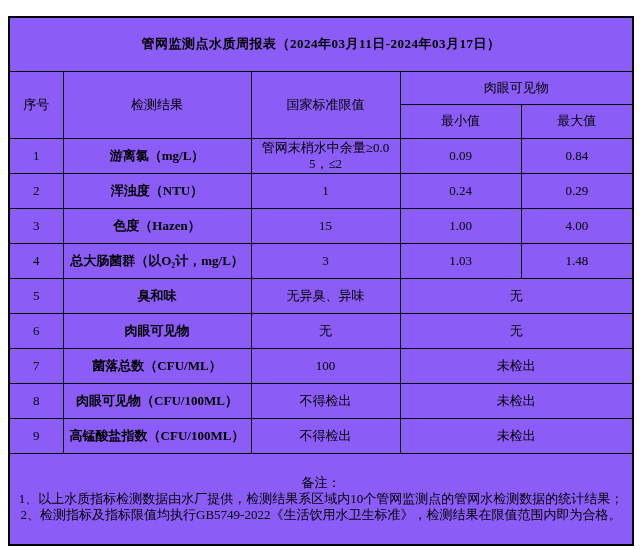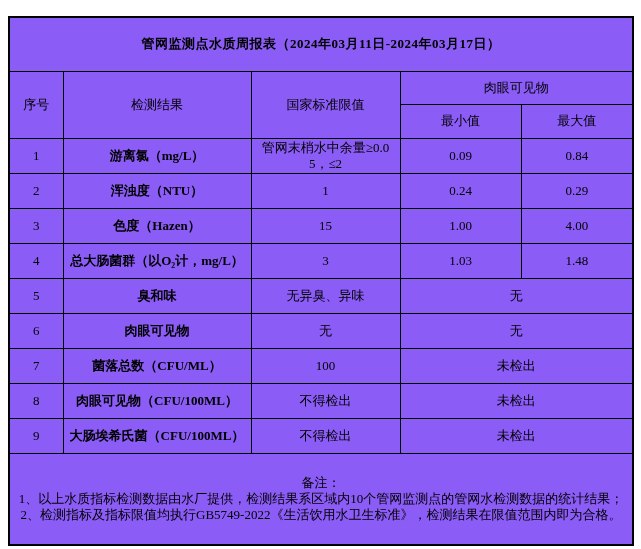--- a/index.html
+++ b/index.html
@@ -133,21 +133,21 @@
       <td colspan="2">未检出</td>
     </tr>
     <tr class="data-row">
       <td>8</td>
       <td class="item-cell">肉眼可见物（CFU/100ML）</td>
       <td>不得检出</td>
       <td colspan="2">未检出</td>
     </tr>
     <tr class="data-row">
       <td>9</td>
-      <td class="item-cell">大肠埃希氏菌（CFU/100ML）</td>
+      <td class="item-cell">高锰酸盐指数（CFU/100ML）</td>
       <td>不得检出</td>
       <td colspan="2">未检出</td>
     </tr>
 
     <tr class="notes-row">
       <td class="notes-cell" colspan="5">
         <div>备注：</div>
         <div>1、以上水质指标检测数据由水厂提供，检测结果系区域内10个管网监测点的管网水检测数据的统计结果；</div>
         <div>2、检测指标及指标限值均执行GB5749-2022《生活饮用水卫生标准》，检测结果在限值范围内即为合格。</div>
       </td>

